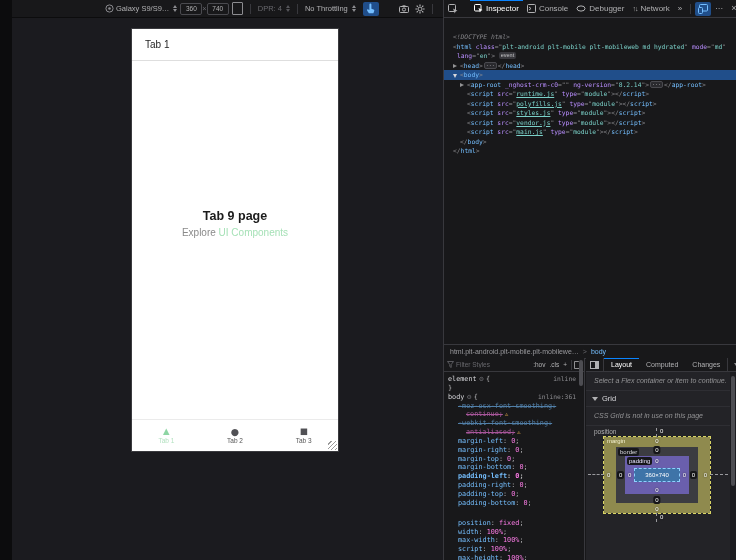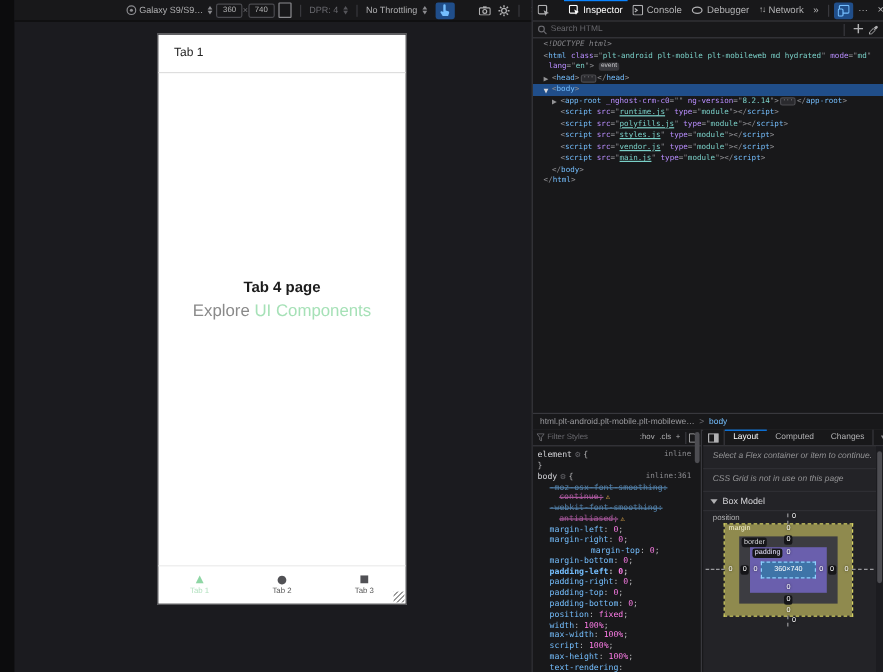--- a/index.html
+++ b/index.html
@@ -18,27 +18,27 @@
   .sel-arrows .dn{border-top:3px solid #8c8c90;}
   .dim .sel-arrows .up{border-bottom-color:#55555a;} .dim .sel-arrows .dn{border-top-color:#55555a;}
   .size-input{width:20px;height:10px;background:#18181a;border:1px solid #4a4a4f;border-radius:2px;
     color:#b1b1b3;font-size:6.5px;text-align:center;padding:0;font-family:inherit;}
   .tb-sep{width:1px;height:10px;background:#38383d;margin:0 4px;}
   .icon-btn{display:flex;align-items:center;justify-content:center;width:16px;height:14px;border-radius:2px;}
   .icon-btn.active{background:#204e8a;}
   .rot-icon{position:relative;width:9px;height:11px;border:1px solid #8c8c90;border-radius:1px;}
   .x-glyph{font-size:9px;color:#b1b1b3;line-height:1;}
   
-  #viewport{position:absolute;left:119px;top:28px;width:208px;height:476px;background:#ffffff;
+  #viewport{position:absolute;left:119px;top:28px;width:208px;height:424px;background:#ffffff;
     border:1px solid #3a3a3e;box-sizing:border-box;display:flex;flex-direction:column;}
   #vp-header{height:31px;border-bottom:1px solid #dedede;display:flex;align-items:center;}
   #vp-header .vp-title{margin-left:13px;font-size:10px;color:#242424;}
   #vp-content{flex:1;display:flex;flex-direction:column;align-items:center;justify-content:center;margin-top:-34px;}
   #vp-page-title{font-size:12.5px;font-weight:bold;color:#1c1c1c;}
-  #vp-subtitle{font-size:14px;color:#8a8a8a;margin-top:4px;}
+  #vp-subtitle{font-size:10px;color:#8a8a8a;margin-top:4px;}
   #vp-subtitle .link{color:#a6e1b7;}
   #vp-tabbar{height:31px;border-top:1px solid #ebebeb;display:flex;}
   .vp-tab{flex:1;display:flex;flex-direction:column;align-items:center;justify-content:center;line-height:1;}
   .vp-tab .shape{font-size:8.5px;color:#515155;font-family:"DejaVu Sans",sans-serif;}
   .vp-tab .lbl{font-size:6.5px;margin-top:2px;color:#565656;}
   .vp-tab.active .shape{color:#8ed6a4;}
   .vp-tab.active .lbl{color:#b4e2c1;}
   #vp-grip{position:absolute;right:1px;bottom:1px;width:9px;height:9px;
     background:repeating-linear-gradient(135deg,transparent 0 2px,#9a9a9a 2px 3px);}
   
@@ -203,21 +203,21 @@
             <span class="x-glyph">×</span>
           </div>
       </div>
     </div>
 
     <div id="viewport">
       <div id="vp-header">
         <span class="vp-title">Tab 1</span>
       </div>
       <div id="vp-content">
-        <div id="vp-page-title">Tab 4 page</div>
+        <div id="vp-page-title">Tab 9 page</div>
         <div id="vp-subtitle">
           <span>Explore</span>
           <span class="link">UI Components</span>
         </div>
       </div>
       <div id="vp-tabbar">
         <div class="vp-tab active">
           <span class="shape">▲</span>
           <span class="lbl">Tab 1</span>
         </div>
@@ -281,37 +281,20 @@
         </div>
         <div class="dt-ico">
             <span style="font-size:8px;letter-spacing:0;">···</span>
           </div>
         <div class="dt-ico">
             <span class="x-glyph">×</span>
           </div>
       </div>
     </div>
 
-    <div id="dt-search">
-      <svg width="8" height="8" viewBox="0 0 8 8" style="margin-left:4px;">
-          <circle cx="3.2" cy="3.2" r="2.4" fill="none" stroke="#69696e"></circle>
-          <line x1="5" y1="5" x2="7.4" y2="7.4" stroke="#69696e"></line>
-        </svg>
-      <input placeholder="Search HTML" style="">
-      <div class="tb-sep"></div>
-      <div class="dt-ico" style="padding:0 3px;">
-          <span>+</span>
-        </div>
-      <div class="dt-ico" style="padding:0 4px 0 1px;">
-        <svg width="8" height="8" viewBox="0 0 8 8">
-            <path d="M7.2.8a1.1 1.1 0 0 0-1.6 0L4.2 2.2l1.6 1.6L7.2 2.4a1.1 1.1 0 0 0 0-1.6z" fill="#b1b1b3"></path>
-            <path d="M3.7 2.7.8 5.6 0.5 7.5l1.9-.3 2.9-2.9z" fill="none" stroke="#b1b1b3" stroke-width=".8"></path>
-          </svg>
-      </div>
-    </div>
 
     <div id="markup">
         <div class="m-line" style="padding-left: 9px;"><span class="c-doc">&lt;!DOCTYPE html&gt;</span></div>
         <div class="m-line" style="padding-left: 9px;"><span class="c-pn">&lt;</span><span class="c-tag">html</span><span class="c-pn"> </span><span class="c-attr">class</span><span class="c-pn">="</span><span class="c-val">plt-android plt-mobile plt-mobileweb md hydrated</span><span class="c-pn">" </span><span class="c-attr">mode</span><span class="c-pn">="</span><span class="c-val">md</span><span class="c-pn">"</span></div>
         <div class="m-line" style="padding-left: 13px;"><span class="c-attr">lang</span><span class="c-pn">="</span><span class="c-val">en</span><span class="c-pn">"&gt; </span><span class="chip-badge">event</span></div>
         <div class="m-line" style="padding-left: 16px;"><span class="twisty closed" style="left: 9px;"></span><span class="c-pn">&lt;</span><span class="c-tag">head</span><span class="c-pn">&gt;</span><span class="chip-ell">···</span><span class="c-pn">&lt;/</span><span class="c-tag">head</span><span class="c-pn">&gt;</span></div>
         <div class="m-line sel" style="padding-left: 16px;"><span class="twisty open" style="left: 9px;"></span><span class="c-pn">&lt;</span><span class="c-tag">body</span><span class="c-pn">&gt;</span></div>
         <div class="m-line" style="padding-left: 23px;"><span class="twisty closed" style="left: 16px;"></span><span class="c-pn">&lt;</span><span class="c-tag">app-root</span><span class="c-pn"> </span><span class="c-attr">_nghost-crm-c0</span><span class="c-pn">="" </span><span class="c-attr">ng-version</span><span class="c-pn">="</span><span class="c-val">8.2.14</span><span class="c-pn">"&gt;</span><span class="chip-ell">···</span><span class="c-pn">&lt;/</span><span class="c-tag">app-root</span><span class="c-pn">&gt;</span></div>
         <div class="m-line" style="padding-left: 23px;"><span class="c-pn">&lt;</span><span class="c-tag">script</span><span class="c-pn"> </span><span class="c-attr">src</span><span class="c-pn">="</span><span class="c-lnk">runtime.js</span><span class="c-pn">" </span><span class="c-attr">type</span><span class="c-pn">="</span><span class="c-val">module</span><span class="c-pn">"&gt;</span><span class="c-pn">&lt;/</span><span class="c-tag">script</span><span class="c-pn">&gt;</span></div>
         <div class="m-line" style="padding-left: 23px;"><span class="c-pn">&lt;</span><span class="c-tag">script</span><span class="c-pn"> </span><span class="c-attr">src</span><span class="c-pn">="</span><span class="c-lnk">polyfills.js</span><span class="c-pn">" </span><span class="c-attr">type</span><span class="c-pn">="</span><span class="c-val">module</span><span class="c-pn">"&gt;</span><span class="c-pn">&lt;/</span><span class="c-tag">script</span><span class="c-pn">&gt;</span></div>
@@ -345,27 +328,27 @@
       <div id="rules-list">
           <div class="r-row" style="padding-left: 4px;"><span class="r-sel">element</span><span class="r-gear">⚙</span><span class="r-pn">{</span><span class="r-src">inline</span></div>
           <div class="r-row" style="padding-left: 4px;"><span class="r-pn">}</span></div>
           <div class="r-row" style="padding-left: 4px;"><span class="r-sel">body</span><span class="r-gear">⚙</span><span class="r-pn">{</span><span class="r-src">inline:361</span></div>
           <div class="r-row" style="padding-left: 14px;"><span class="r-prop r-strike">-moz-osx-font-smoothing:</span></div>
           <div class="r-row" style="padding-left: 22px;"><span class="r-val r-strike">continue;</span><span class="r-warn">⚠</span></div>
           <div class="r-row" style="padding-left: 14px;"><span class="r-prop r-strike">-webkit-font-smoothing:</span></div>
           <div class="r-row" style="padding-left: 22px;"><span class="r-val r-strike">antialiased;</span><span class="r-warn">⚠</span></div>
           <div class="r-row" style="padding-left: 14px;"><span class="r-prop">margin-left</span><span class="r-pn">: </span><span class="r-val">0</span><span class="r-pn">;</span></div>
           <div class="r-row" style="padding-left: 14px;"><span class="r-prop">margin-right</span><span class="r-pn">: </span><span class="r-val">0</span><span class="r-pn">;</span></div>
-          <div class="r-row" style="padding-left: 14px; text-align: center;"><span class="r-prop">margin-top</span><span class="r-pn">: </span><span class="r-val">0</span><span class="r-pn">;</span></div>
+          <div class="r-row" style="padding-left: 14px;"><span class="r-prop">margin-top</span><span class="r-pn">: </span><span class="r-val">0</span><span class="r-pn">;</span></div>
           <div class="r-row" style="padding-left: 14px;"><span class="r-prop">margin-bottom</span><span class="r-pn">: </span><span class="r-val">0</span><span class="r-pn">;</span></div>
           <div class="r-row" style="padding-left: 14px; font-weight: bold;"><span class="r-prop">padding-left</span><span class="r-pn">: </span><span class="r-val">0</span><span class="r-pn">;</span></div>
           <div class="r-row" style="padding-left: 14px;"><span class="r-prop">padding-right</span><span class="r-pn">: </span><span class="r-val">0</span><span class="r-pn">;</span></div>
           <div class="r-row" style="padding-left: 14px;"><span class="r-prop">padding-top</span><span class="r-pn">: </span><span class="r-val">0</span><span class="r-pn">;</span></div>
           <div class="r-row" style="padding-left: 14px;"><span class="r-prop">padding-bottom</span><span class="r-pn">: </span><span class="r-val">0</span><span class="r-pn">;</span></div>
-          <div class="r-row" style="padding-left: 14px;"><span class="r-prop">position</span><span class="r-pn">: </span><span class="r-val">fixed</span><span class="r-pn">;</span></div>
+          <div class="r-row" style="padding-left: 14px; margin-top: 11px;"><span class="r-prop">position</span><span class="r-pn">: </span><span class="r-val">fixed</span><span class="r-pn">;</span></div>
           <div class="r-row" style="padding-left: 14px;"><span class="r-prop">width</span><span class="r-pn">: </span><span class="r-val">100%</span><span class="r-pn">;</span></div>
           <div class="r-row" style="padding-left: 14px;"><span class="r-prop">max-width</span><span class="r-pn">: </span><span class="r-val">100%</span><span class="r-pn">;</span></div>
           <div class="r-row" style="padding-left: 14px;"><span class="r-prop">script</span><span class="r-pn">: </span><span class="r-val">100%</span><span class="r-pn">;</span></div>
           <div class="r-row" style="padding-left: 14px;"><span class="r-prop">max-height</span><span class="r-pn">: </span><span class="r-val">100%</span><span class="r-pn">;</span></div>
           <div class="r-row" style="padding-left: 14px;"><span class="r-prop">text-rendering</span><span class="r-pn">:</span></div>
         </div>
       <div id="rules-scroll"></div>
     </div>
 
     <div id="layout-panel">
@@ -387,26 +370,26 @@
           </div>
         <div class="lt-dd">
             <span class="sel-arrows">
               <i class="dn"></i>
             </span>
           </div>
       </div>
 
       <div class="sect-msg">Select a Flex container or item to continue.</div>
 
-      <div class="sect-msg">CSS Grid is not in use on this page</div>
-
       <div class="sect-h">
         <span class="tw"></span>
-        <span>Box Model</span>
-      </div>
+        <span>Grid</span>
+      </div>
+      <div class="sect-msg">CSS Grid is not in use on this page</div>
+
 
       <div id="bm">
         <span id="bm-pos-label">position</span>
         <div id="bm-leader-top"></div>
         <span class="bm-num" style="left:74px;top:2px;">0</span>
         <div id="bm-leader-bot"></div>
         <span class="bm-num" style="left:74px;top:88px;">0</span>
         <div id="bm-dash-left"></div>
         <div id="bm-dash-right"></div>
 

